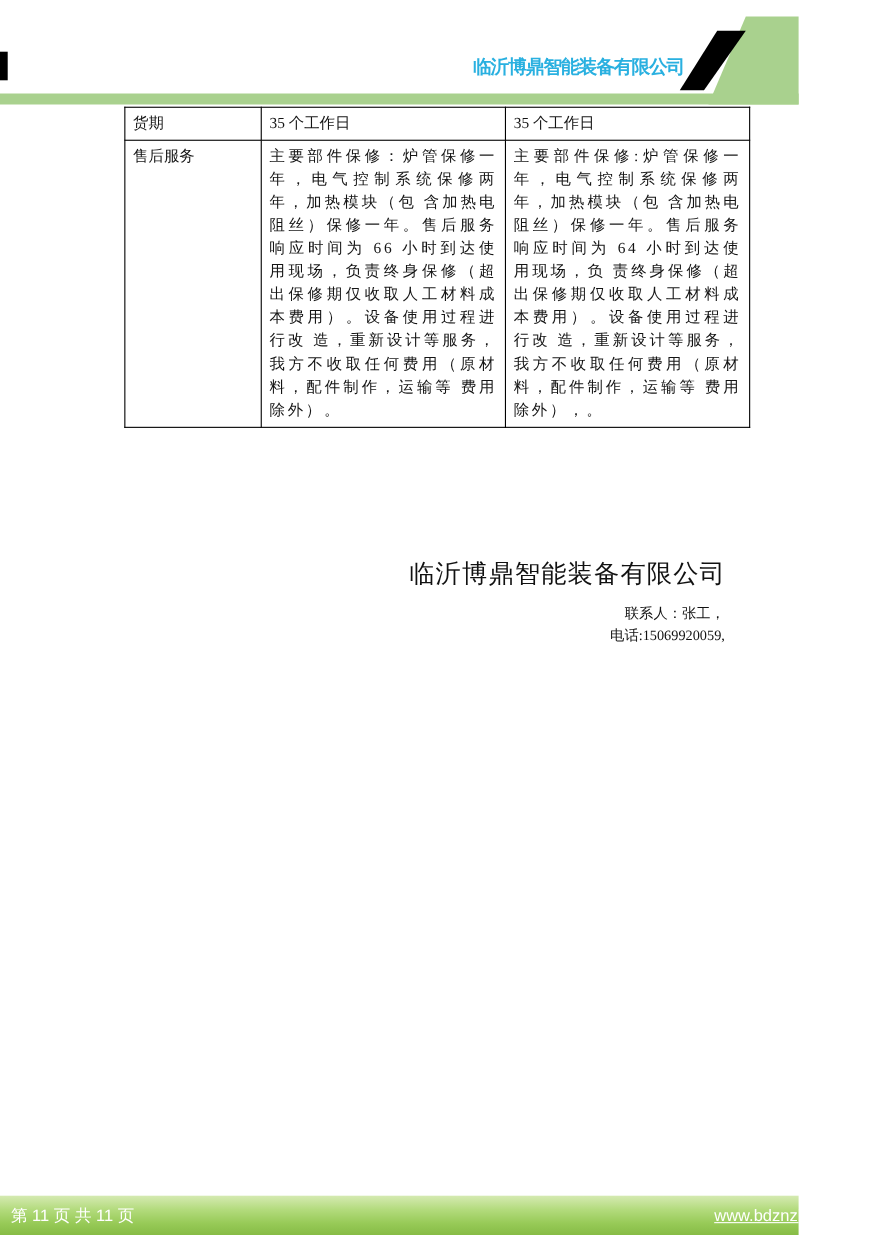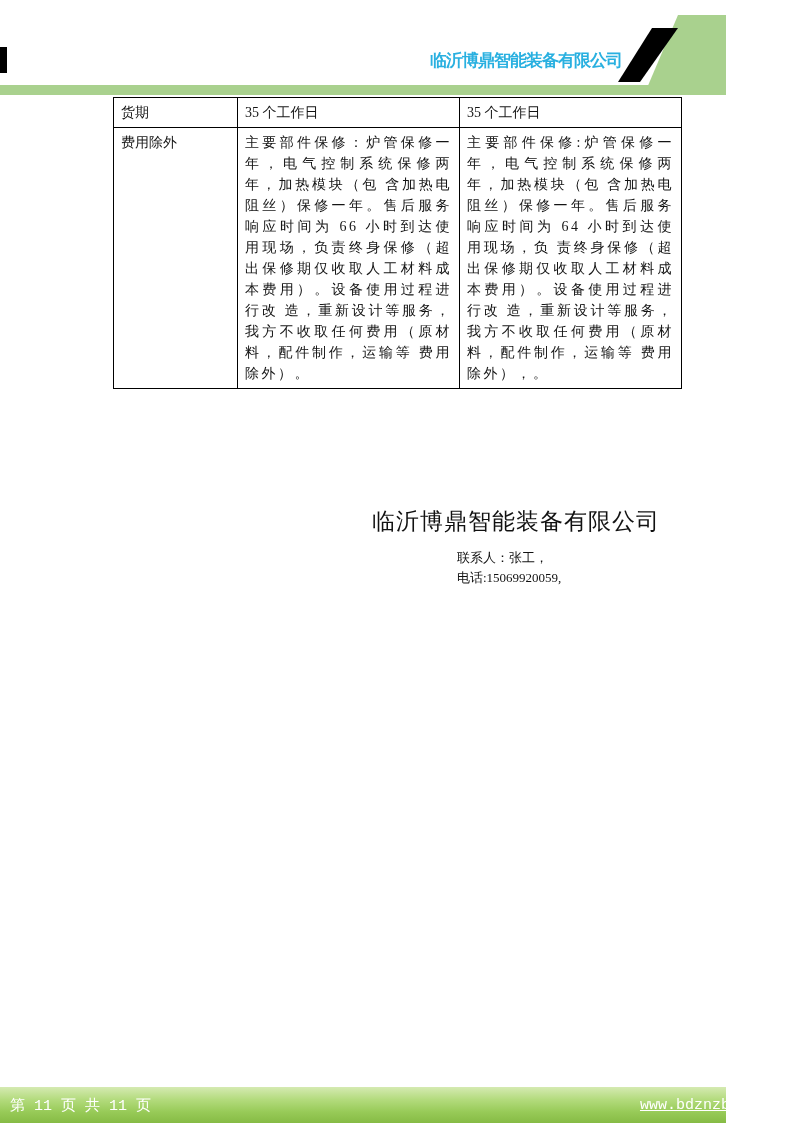--- a/index.html
+++ b/index.html
@@ -32,30 +32,30 @@
   .cell-long {
     text-align:justify; text-justify:inter-ideograph;
     letter-spacing:2.5px; line-height:22.5px; padding-top:5px;
   }
   
   .sig-company {
     position:absolute; top:506px; left:340px; width:352px; text-align:center;
     font-size:23px; letter-spacing:1px; color:#111; white-space:nowrap;
   }
   .sig-contact {
-    position:absolute; top:548px; left:457px; width:202px; text-align:left;
+    position:absolute; top:548px; left:457px; width:202px; text-align:right;
     font-size:13px; line-height:20px; color:#111;
   }
   
   .footer {
     position:absolute; left:0; top:1087px; width:794px; height:36px;
     background:linear-gradient(180deg,#d5eab2 0%,#b3db7d 35%,#97ca57 70%,#86bb45 100%);
     display:flex; align-items:center; justify-content:space-between;
     padding:0 28px 0 10px;
-    font-family:Liberation Mono, monospace; font-size:15px; color:#ffffff;
+    font-family:Liberation Sans, sans-serif; font-size:15px; color:#ffffff;
   }
   .footer .site { color:#ffffff; text-decoration:underline; cursor:pointer; }
 </style>
 </head>
 <body>
 
 <div class="page">
 
   <svg class="header-svg" width="794" height="100" viewBox="0 0 794 100">
     <rect x="0" y="47" width="7" height="26" fill="#000000"></rect>
@@ -67,21 +67,21 @@
   <div class="header-title">临沂博鼎智能装备有限公司</div>
 
   <table class="doc-table">
     <tbody>
         <tr class="row-delivery">
       <td class="col-label">货期</td>
       <td class="col-a">35 个工作日</td>
       <td class="col-b">35 个工作日</td>
     </tr>
     <tr class="row-service">
-      <td class="col-label">费用除外</td>
+      <td class="col-label">售后服务</td>
       <td class="col-a cell-long">主要部件保修：炉管保修一年，电气控制系统保修两年，加热模块（包 含加热电阻丝）保修一年。售后服务响应时间为 66 小时到达使用现场，负责终身保修（超出保修期仅收取人工材料成本费用）。设备使用过程进行改 造，重新设计等服务，我方不收取任何费用（原材料，配件制作，运输等 费用除外）。</td>
       <td class="col-b cell-long">主要部件保修:炉管保修一年，电气控制系统保修两年，加热模块（包 含加热电阻丝）保修一年。售后服务响应时间为 64 小时到达使用现场，负 责终身保修（超出保修期仅收取人工材料成本费用）。设备使用过程进行改 造，重新设计等服务，我方不收取任何费用（原材料，配件制作，运输等 费用除外），。</td>
     </tr>
   </tbody>
     </table>
 
   <div class="sig-company">临沂博鼎智能装备有限公司</div>
   <div class="sig-contact">
     <div>联系人：张工，</div>
     <div>电话:15069920059,</div>

